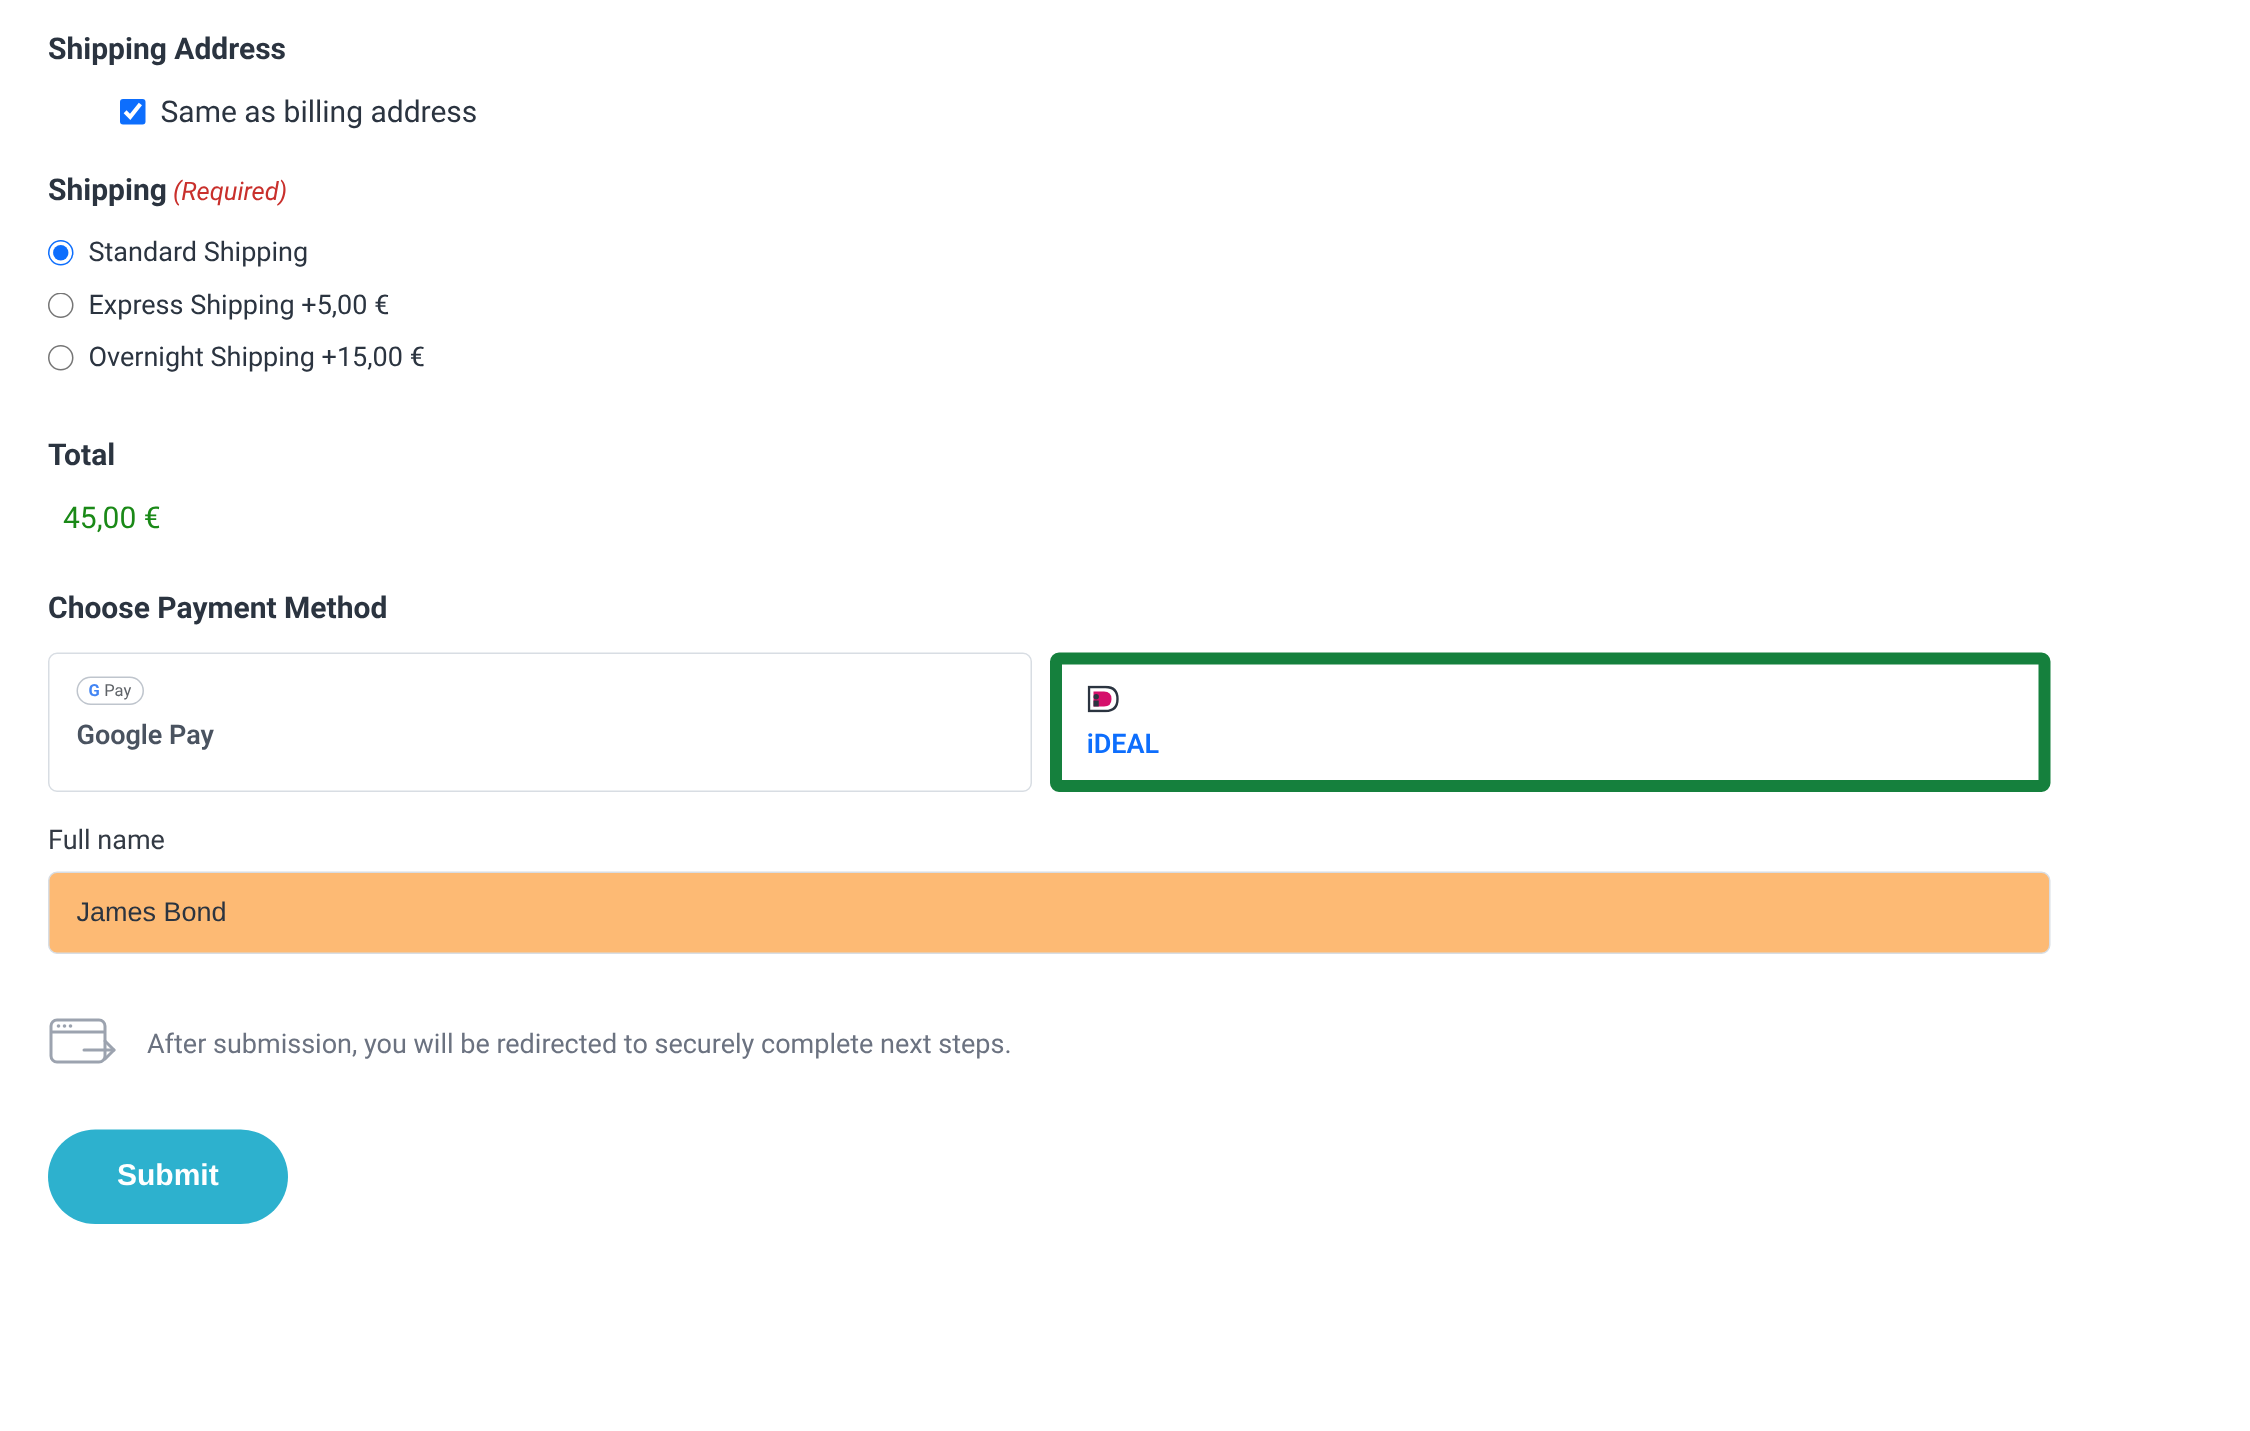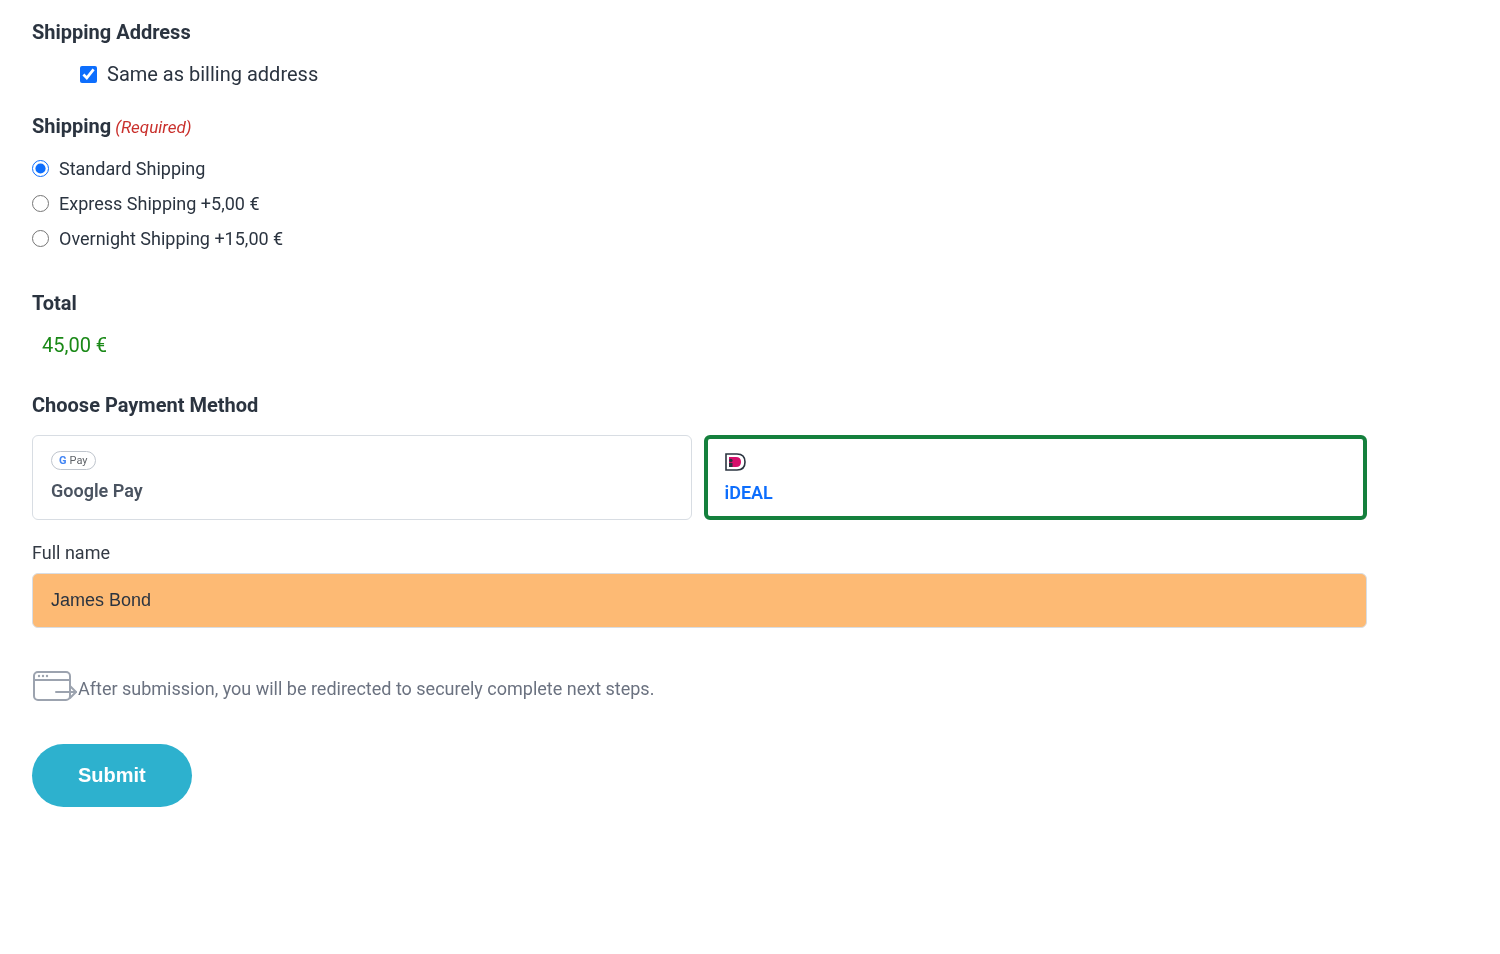--- a/index.html
+++ b/index.html
@@ -97,21 +97,21 @@
       border-radius: 6px;
       padding: 14px 18px 14px 18px;
       cursor: pointer;
       background: #fff;
       display: flex;
       flex-direction: column;
       gap: 10px;
       align-items: flex-start;
     }
     .payment-option.selected {
-      border: 4px solid #15803d;
+      border: 8px solid #15803d;
       padding: 13px 17px 13px 17px;
       text-align: right;
     }
     .payment-option .pm-label {
       font-size: 18px;
       font-weight: 600;
       color: #4a5360;
     }
     .payment-option.selected .pm-label {
       color: #0d6efd;
@@ -151,20 +151,21 @@
       border-radius: 6px;
       padding: 16px 18px;
       font-size: 18px;
       color: #2b3440;
       margin-bottom: 40px;
       background: #fdba74;
     }
     .redirect-notice {
       display: flex;
       align-items: center;
+      gap: 20px;
       color: #6b7280;
       font-size: 18px;
       margin-bottom: 36px;
     }
     .submit-btn {
       background: #2db1ce;
       color: #fff;
       border: none;
       border-radius: 999px;
       padding: 20px 46px;

